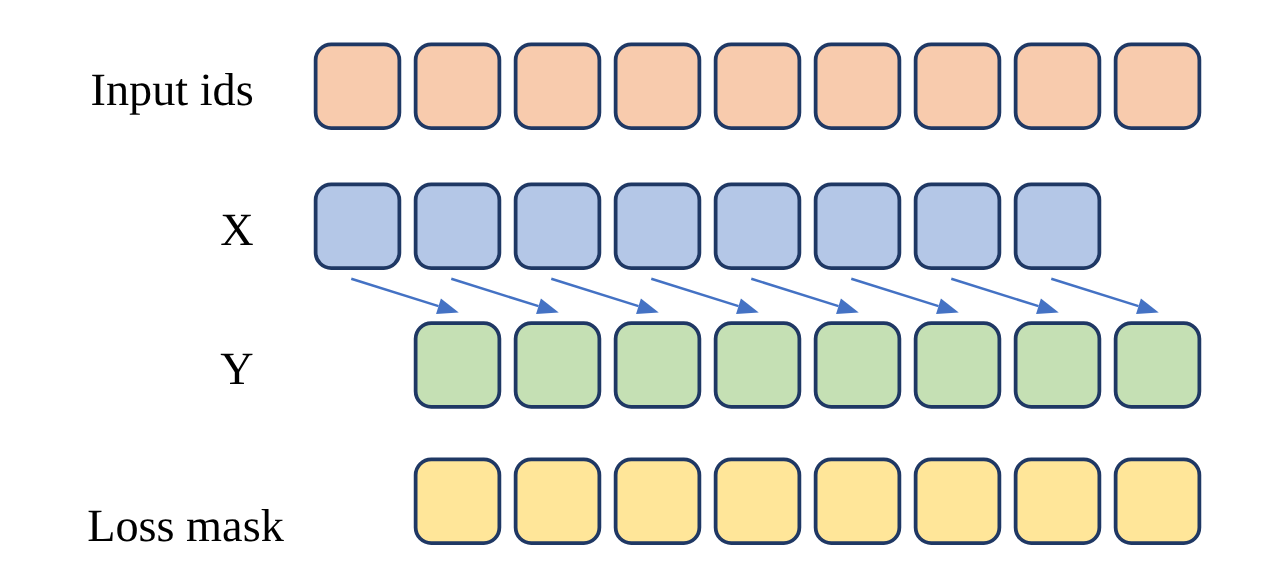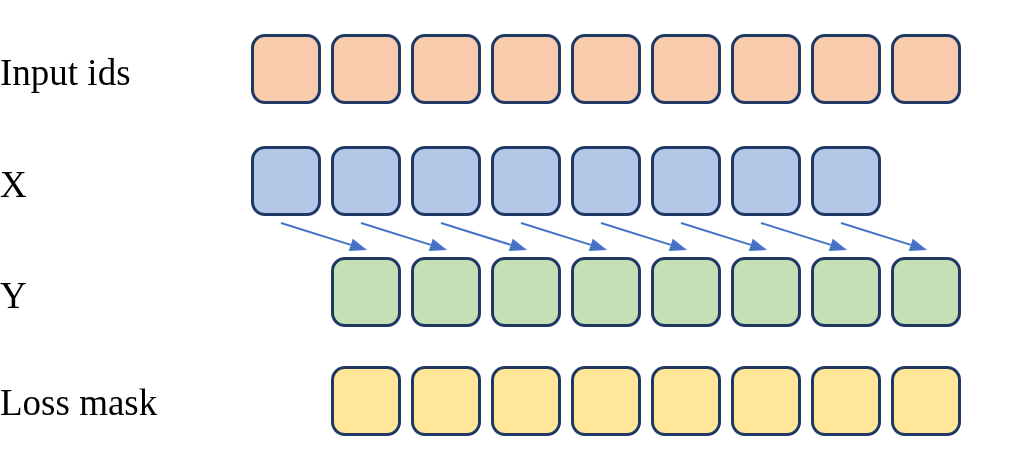--- a/index.html
+++ b/index.html
@@ -10,21 +10,21 @@
   #canvas {
     position: relative;
     width: 1030px;
     height: 464px;
     background: #ffffff;
     overflow: hidden;
     font-family: "Liberation Serif", "DejaVu Serif", serif;
   }
   .row-label {
     position: absolute;
-    text-align: left;
+    text-align: right;
     color: #000000;
     font-family: "Liberation Serif", "DejaVu Serif", serif;
     font-size: 37px;
     line-height: 1;
     white-space: nowrap;
     width: 203px;
     left: 0;
   }
   .cell {
     position: absolute;
@@ -44,21 +44,21 @@
   }
 </style>
 </head>
 <body>
 
 <div id="canvas">
 
   <div class="row-label" style="top:54px;">Input ids</div>
   <div class="row-label" style="top:166px;">X</div>
   <div class="row-label" style="top:277px;">Y</div>
-  <div class="row-label" style="top:384px;">Loss mask</div>
+  <div class="row-label" style="top:403px;padding-left:24px;">Loss mask</div>
 
   <div id="cells">
       <div class="cell" style="left: 251px; top: 34px; width: 70px; height: 70px; background: rgb(248, 203, 173); border-color: rgb(31, 56, 100); border-width: 3px; border-radius: 14px;"></div>
       <div class="cell" style="left: 331px; top: 34px; width: 70px; height: 70px; background: rgb(248, 203, 173); border-color: rgb(31, 56, 100); border-width: 3px; border-radius: 14px;"></div>
       <div class="cell" style="left: 411px; top: 34px; width: 70px; height: 70px; background: rgb(248, 203, 173); border-color: rgb(31, 56, 100); border-width: 3px; border-radius: 14px;"></div>
       <div class="cell" style="left: 491px; top: 34px; width: 70px; height: 70px; background: rgb(248, 203, 173); border-color: rgb(31, 56, 100); border-width: 3px; border-radius: 14px;"></div>
       <div class="cell" style="left: 571px; top: 34px; width: 70px; height: 70px; background: rgb(248, 203, 173); border-color: rgb(31, 56, 100); border-width: 3px; border-radius: 14px;"></div>
       <div class="cell" style="left: 651px; top: 34px; width: 70px; height: 70px; background: rgb(248, 203, 173); border-color: rgb(31, 56, 100); border-width: 3px; border-radius: 14px;"></div>
       <div class="cell" style="left: 731px; top: 34px; width: 70px; height: 70px; background: rgb(248, 203, 173); border-color: rgb(31, 56, 100); border-width: 3px; border-radius: 14px;"></div>
       <div class="cell" style="left: 811px; top: 34px; width: 70px; height: 70px; background: rgb(248, 203, 173); border-color: rgb(31, 56, 100); border-width: 3px; border-radius: 14px;"></div>

